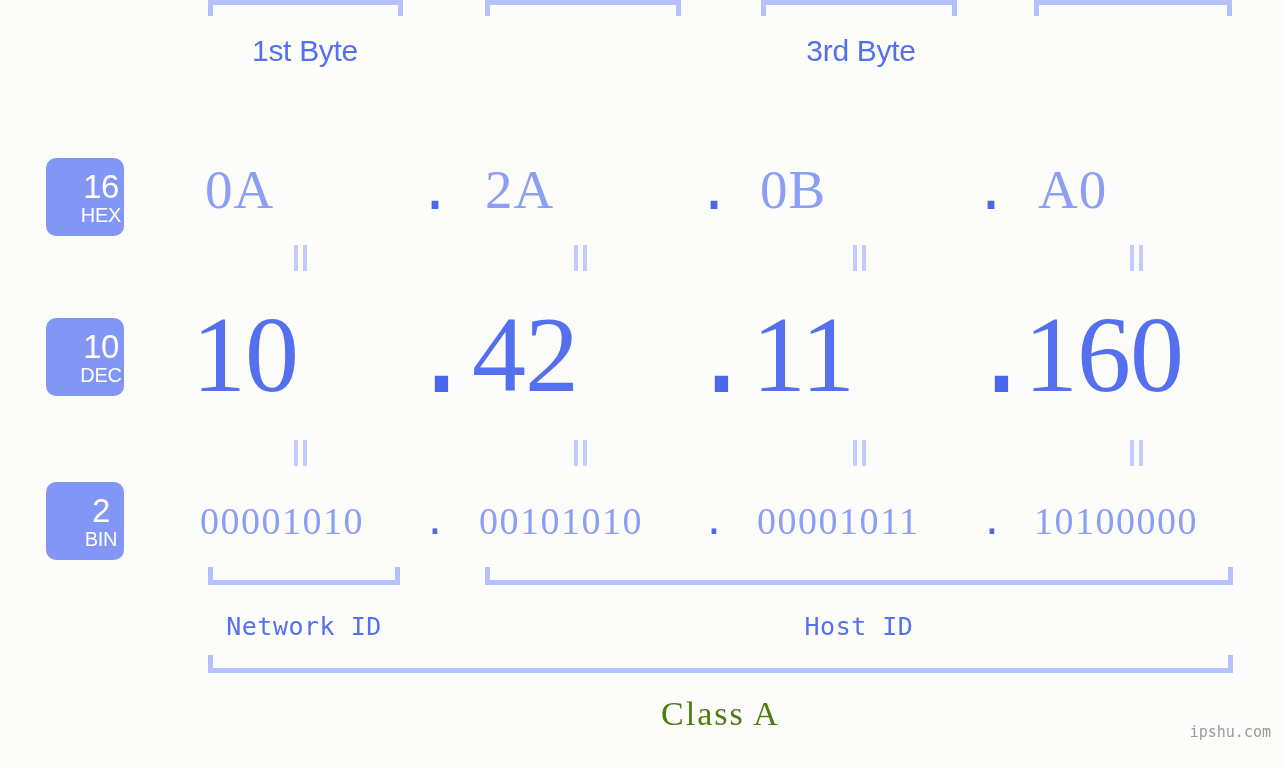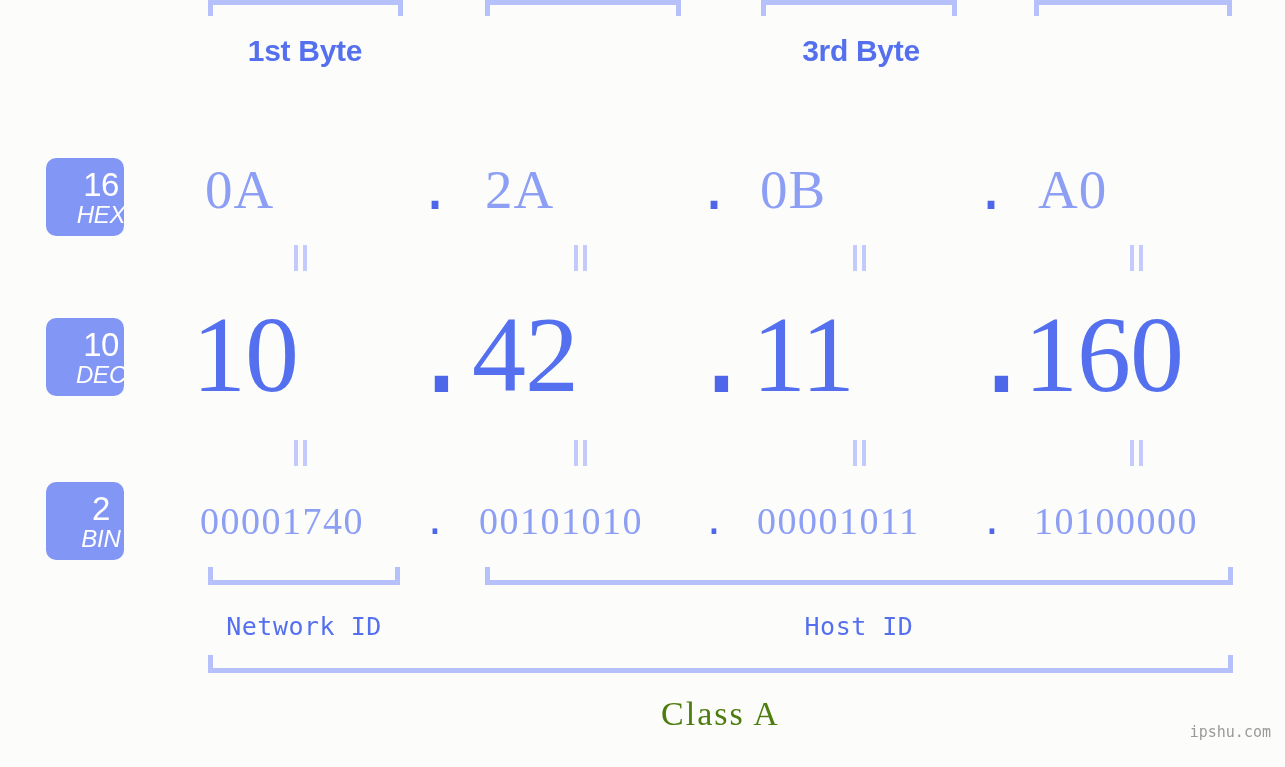--- a/index.html
+++ b/index.html
@@ -25,21 +25,21 @@
 
   
   .byte-label {
     position: absolute;
     top: 31px;
     height: 40px;
     line-height: 40px;
     text-align: center;
     font-family: "Liberation Sans", sans-serif;
     font-size: 30px;
-    font-weight: 700;
+    font-weight: 400;
     color: #5570ee;
     letter-spacing: -0.3px;
     white-space: nowrap;
   }
 
   
   .bracket-top {
     position: absolute;
     border-top: 5px solid #b6c0fb;
     border-left: 5px solid #b6c0fb;
@@ -77,24 +77,23 @@
   }
   .badge .num {
     font-family: "Liberation Sans", sans-serif;
     font-size: 33px;
     font-weight: 400;
     letter-spacing: -0.5px;
     margin-bottom: 2px;
   }
   .badge .sys {
     font-family: "Liberation Sans", sans-serif;
-    font-size: 24px;
+    font-size: 20px;
     font-weight: 400;
     letter-spacing: -0.2px;
-    font-style: italic;
   }
 
   
   .val {
     position: absolute;
     text-align: left;
     white-space: nowrap;
     font-family: Liberation Serif, serif;
   }
 
@@ -294,21 +293,21 @@
     </div>
   <div class="eq" style="left:846px; top:440px;">
       <i></i>
       <i></i>
     </div>
   <div class="eq" style="left:1123px; top:440px;">
       <i></i>
       <i></i>
     </div>
 
-  <div class="val bin-val" style="left:200px; width:205px;">00001740</div>
+  <div class="val bin-val" style="left:200px; width:205px;">00001010</div>
   <div class="bin-dot" style="left:418px;">.</div>
 
   <div class="val bin-val" style="left:479px; width:205px;">00101010</div>
   <div class="bin-dot" style="left:697px;">.</div>
 
   <div class="val bin-val" style="left:757px; width:205px;">00001011</div>
   <div class="bin-dot" style="left:975px;">.</div>
 
   <div class="val bin-val" style="left:1034px; width:205px;">10100000</div>
 

